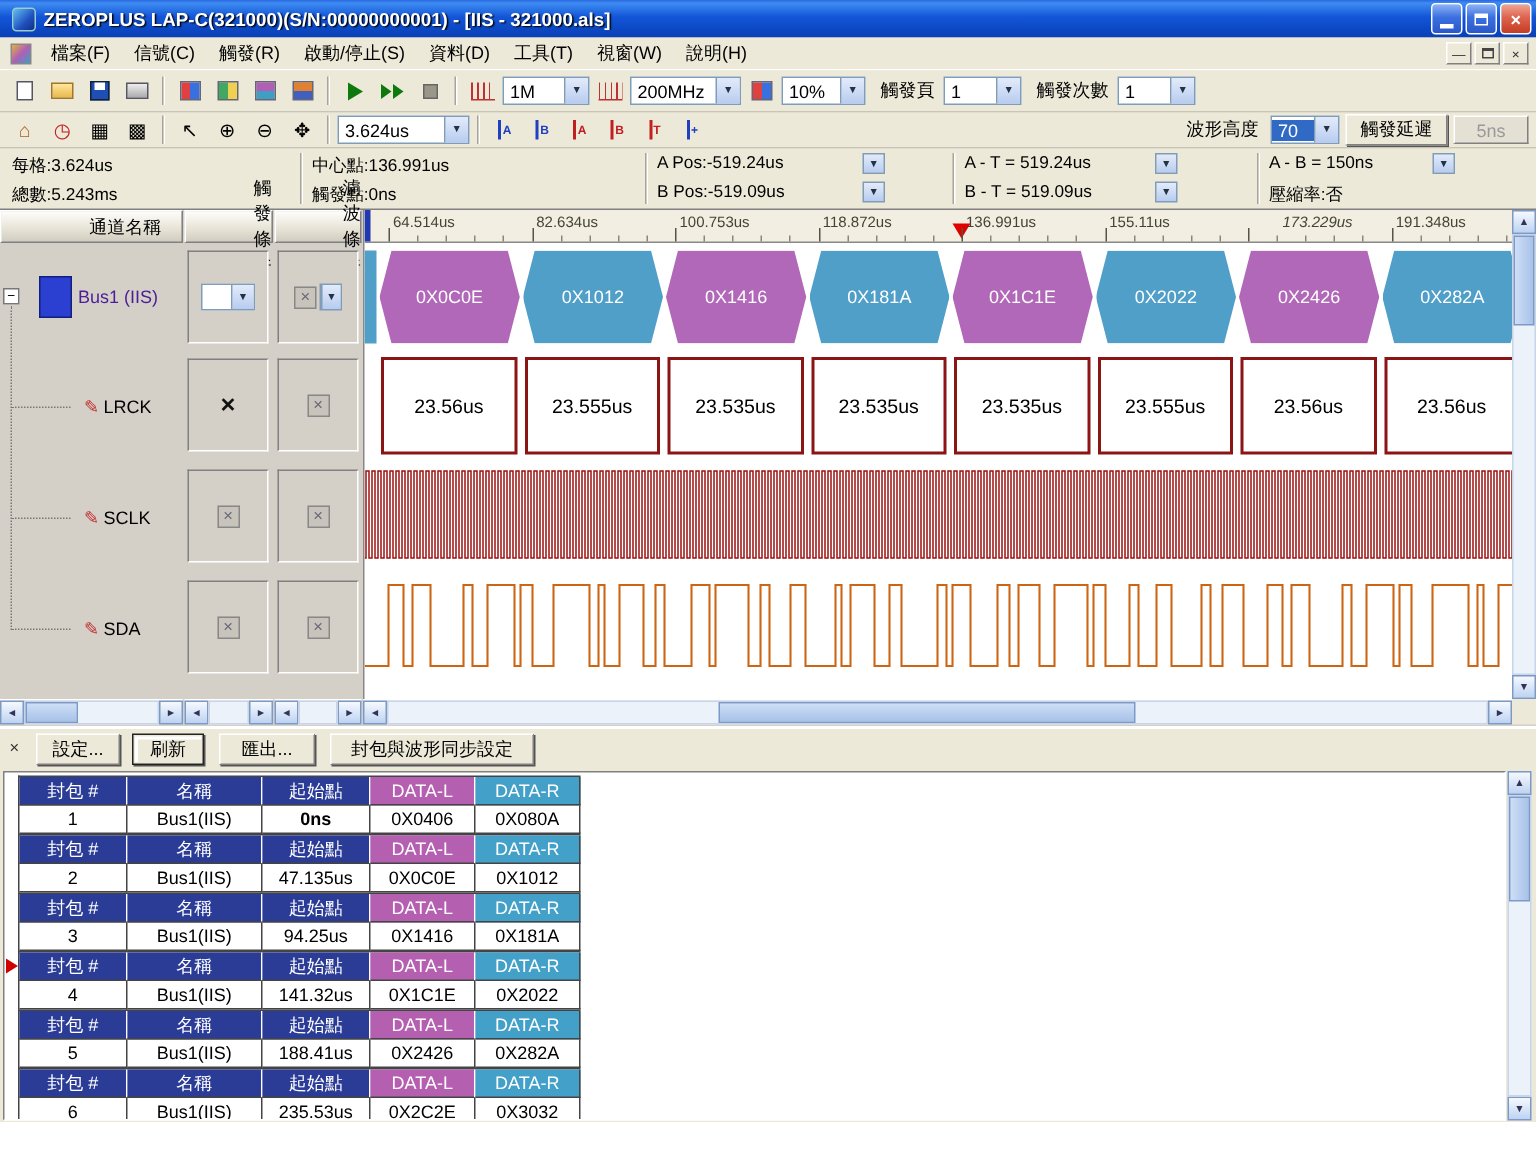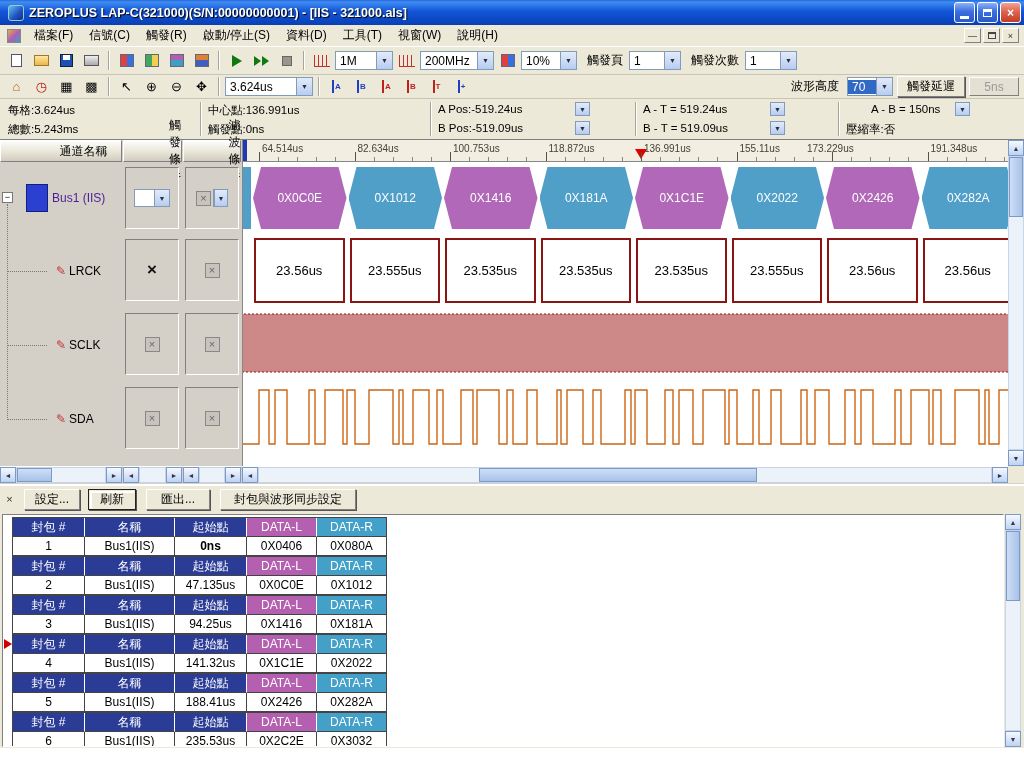--- a/index.html
+++ b/index.html
@@ -338,21 +338,21 @@
     <span class="ib" style="left:438px;top:4px">A Pos:-519.24us</span>
     <span class="ib-dd" style="left:575px;top:3px">▼</span>
     <span class="ib" style="left:438px;top:23px">B Pos:-519.09us</span>
     <span class="ib-dd" style="left:575px;top:22px">▼</span>
     <span class="ib-sep" style="left:635px"></span>
     <span class="ib" style="left:643px;top:4px">A - T = 519.24us</span>
     <span class="ib-dd" style="left:770px;top:3px">▼</span>
     <span class="ib" style="left:643px;top:23px">B - T = 519.09us</span>
     <span class="ib-dd" style="left:770px;top:22px">▼</span>
     <span class="ib-sep" style="left:838px"></span>
-    <span class="ib" style="left:871px;top:4px">A - B = 150ns</span>
+    <span class="ib" style="left:846px;top:4px">A - B = 150ns</span>
     <span class="ib-dd" style="left:955px;top:3px">▼</span>
     <span class="ib" style="left:846px;top:23px">壓縮率:否</span>
   </div>
 
   <div id="main">
 
     <div id="ch-panel">
       <div class="col-header" style="left:0;width:122px">通道名稱</div>
       <div class="tree-vline"></div>
       <div class="expander">−</div>
@@ -422,21 +422,21 @@
           <span class="tick-label" style="left: 114.5px;">82.634us</span>
           <div class="tick-major" style="left: 207px;"></div>
           <span class="tick-label" style="left: 210px;">100.753us</span>
           <div class="tick-major" style="left: 302.5px;"></div>
           <span class="tick-label" style="left: 305.5px;">118.872us</span>
           <div class="tick-major" style="left: 398px;"></div>
           <span class="tick-label" style="left: 401px;">136.991us</span>
           <div class="tick-major" style="left: 493.5px;"></div>
           <span class="tick-label" style="left: 496.5px;">155.11us</span>
           <div class="tick-major" style="left: 589px;"></div>
-          <span class="tick-label" style="left: 564px;">173.229us</span>
+          <span class="tick-label" style="left: 612px; font-style: italic;">173.229us</span>
           <div class="tick-major" style="left: 684.5px;"></div>
           <span class="tick-label" style="left: 687.5px;">191.348us</span>
           <div class="tick-minor" style="left: 35.1px;"></div>
           <div class="tick-minor" style="left: 54.2px;"></div>
           <div class="tick-minor" style="left: 73.3px;"></div>
           <div class="tick-minor" style="left: 92.4px;"></div>
           <div class="tick-minor" style="left: 130.6px;"></div>
           <div class="tick-minor" style="left: 149.7px;"></div>
           <div class="tick-minor" style="left: 168.8px;"></div>
           <div class="tick-minor" style="left: 187.9px;"></div>

